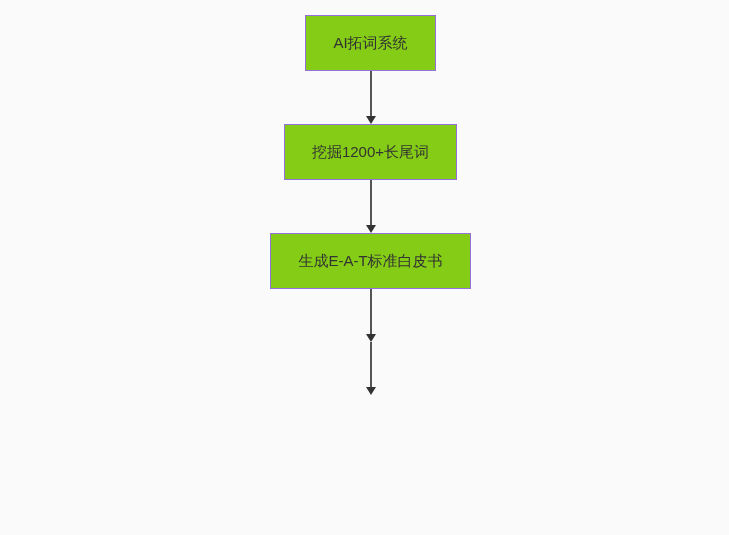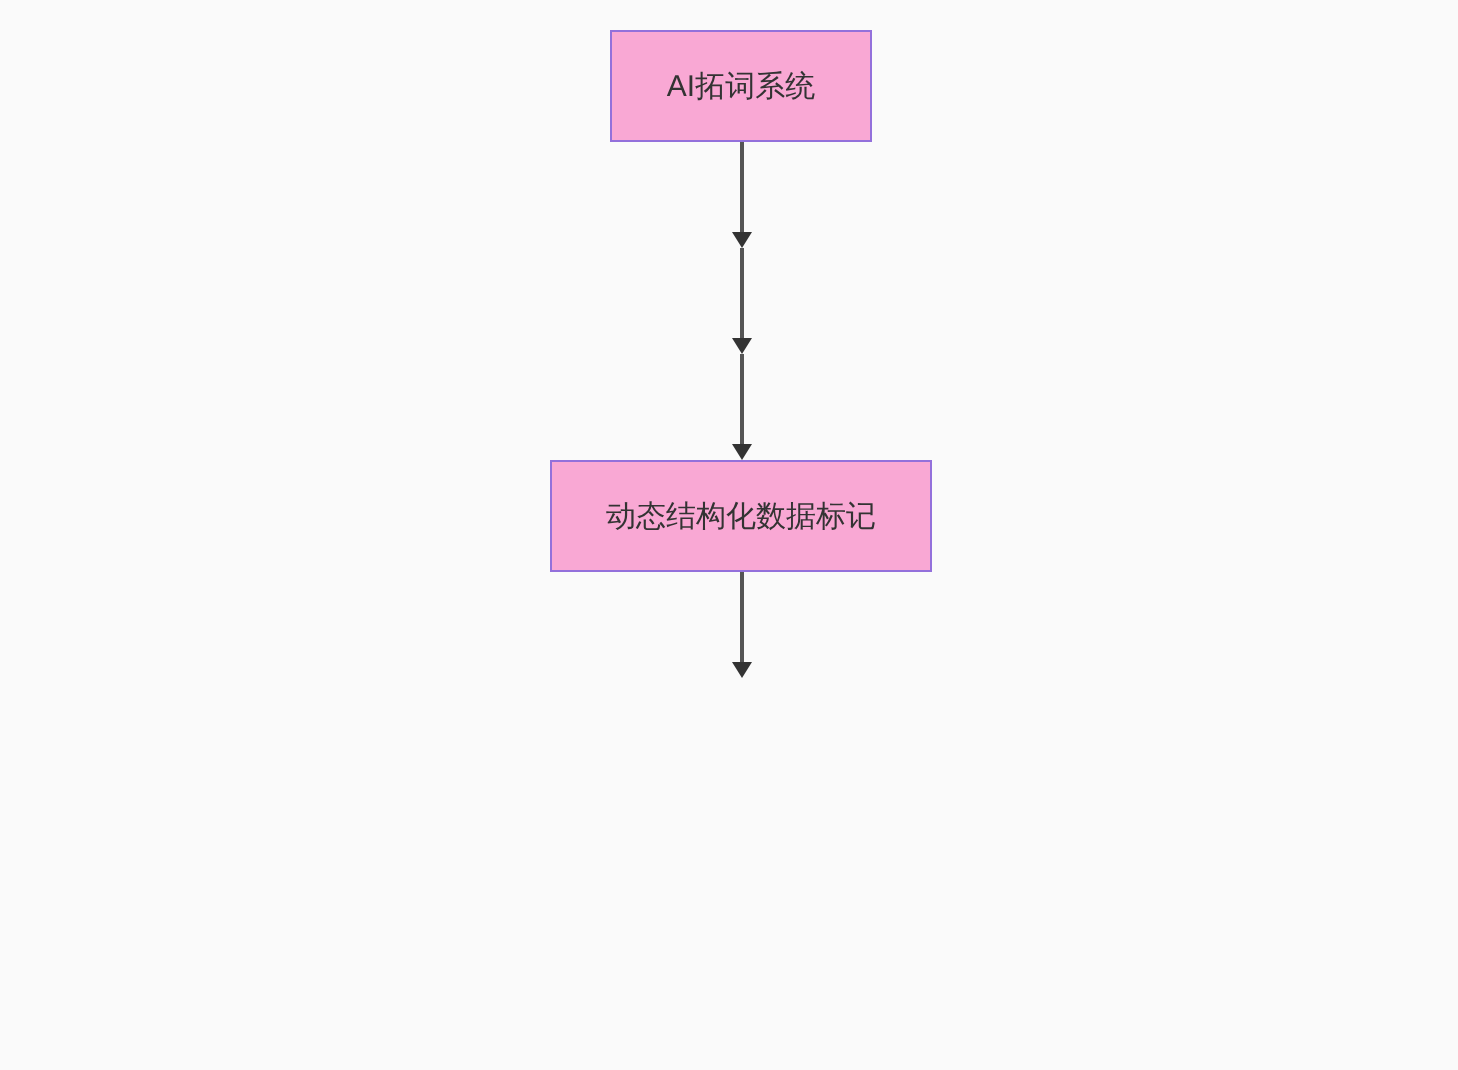--- a/index.html
+++ b/index.html
@@ -24,21 +24,21 @@
     left: 0;
     width: 741px; 
     display: flex;
     flex-direction: column;
     align-items: center;
   }
   .flow-node {
     box-sizing: border-box;
     height: 56px;
     padding: 0 27px;
-    background: #f9a8d4;
+    background: #84cc16;
     border: 1px solid #9370DB;
     display: flex;
     align-items: center;
     justify-content: center;
     color: #333333;
     font-size: 15px;
     white-space: nowrap;
     text-align: right;
   }
   .flow-arrow {
@@ -68,34 +68,35 @@
 <div class="canvas">
   <div class="flow-column">
 
     <div class="flow-node">AI拓词系统</div>
 
     <div class="flow-arrow">
       <div class="shaft"></div>
       <div class="head"></div>
     </div>
 
+    <div class="flow-node">挖掘1200+长尾词</div>
+
+    <div class="flow-arrow">
+      <div class="shaft"></div>
+      <div class="head"></div>
+    </div>
+
+    <div class="flow-node">生成E-A-T标准白皮书</div>
 
     <div class="flow-arrow">
       <div class="shaft"></div>
       <div class="head"></div>
     </div>
 
 
     <div class="flow-arrow">
       <div class="shaft"></div>
       <div class="head"></div>
     </div>
 
-    <div class="flow-node">动态结构化数据标记</div>
-
-    <div class="flow-arrow">
-      <div class="shaft"></div>
-      <div class="head"></div>
-    </div>
-
 
   </div>
 </div>
 
 </body></html>

